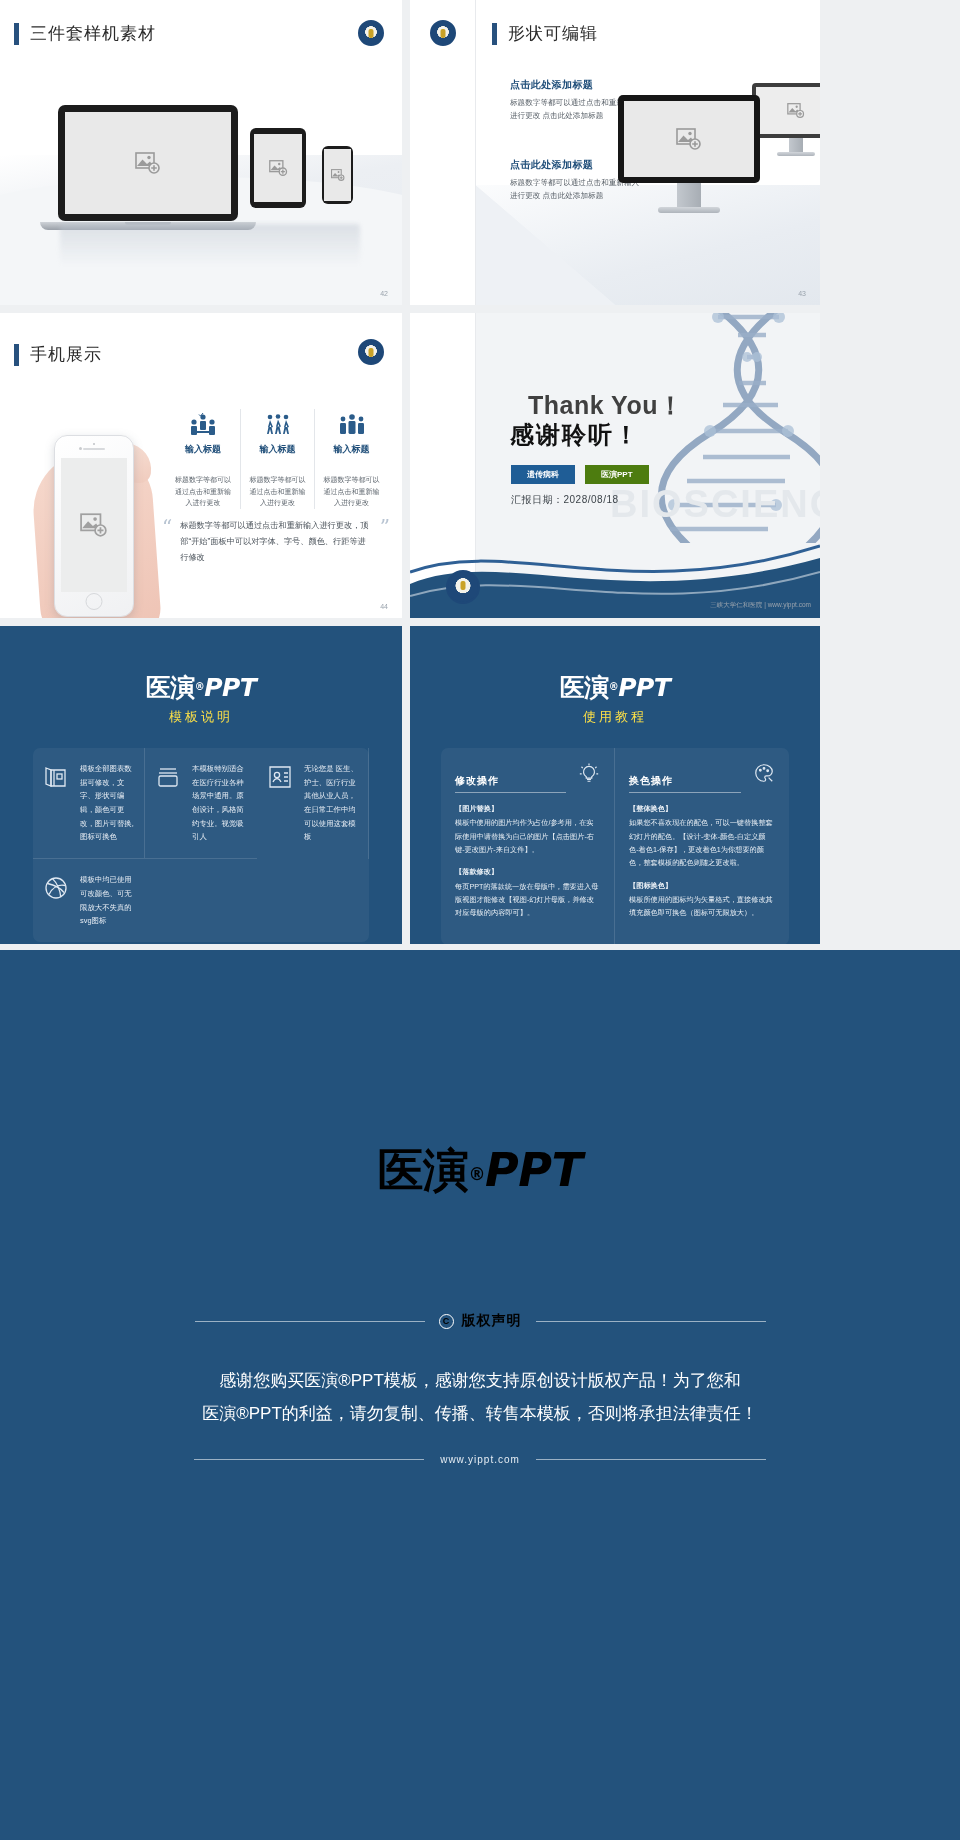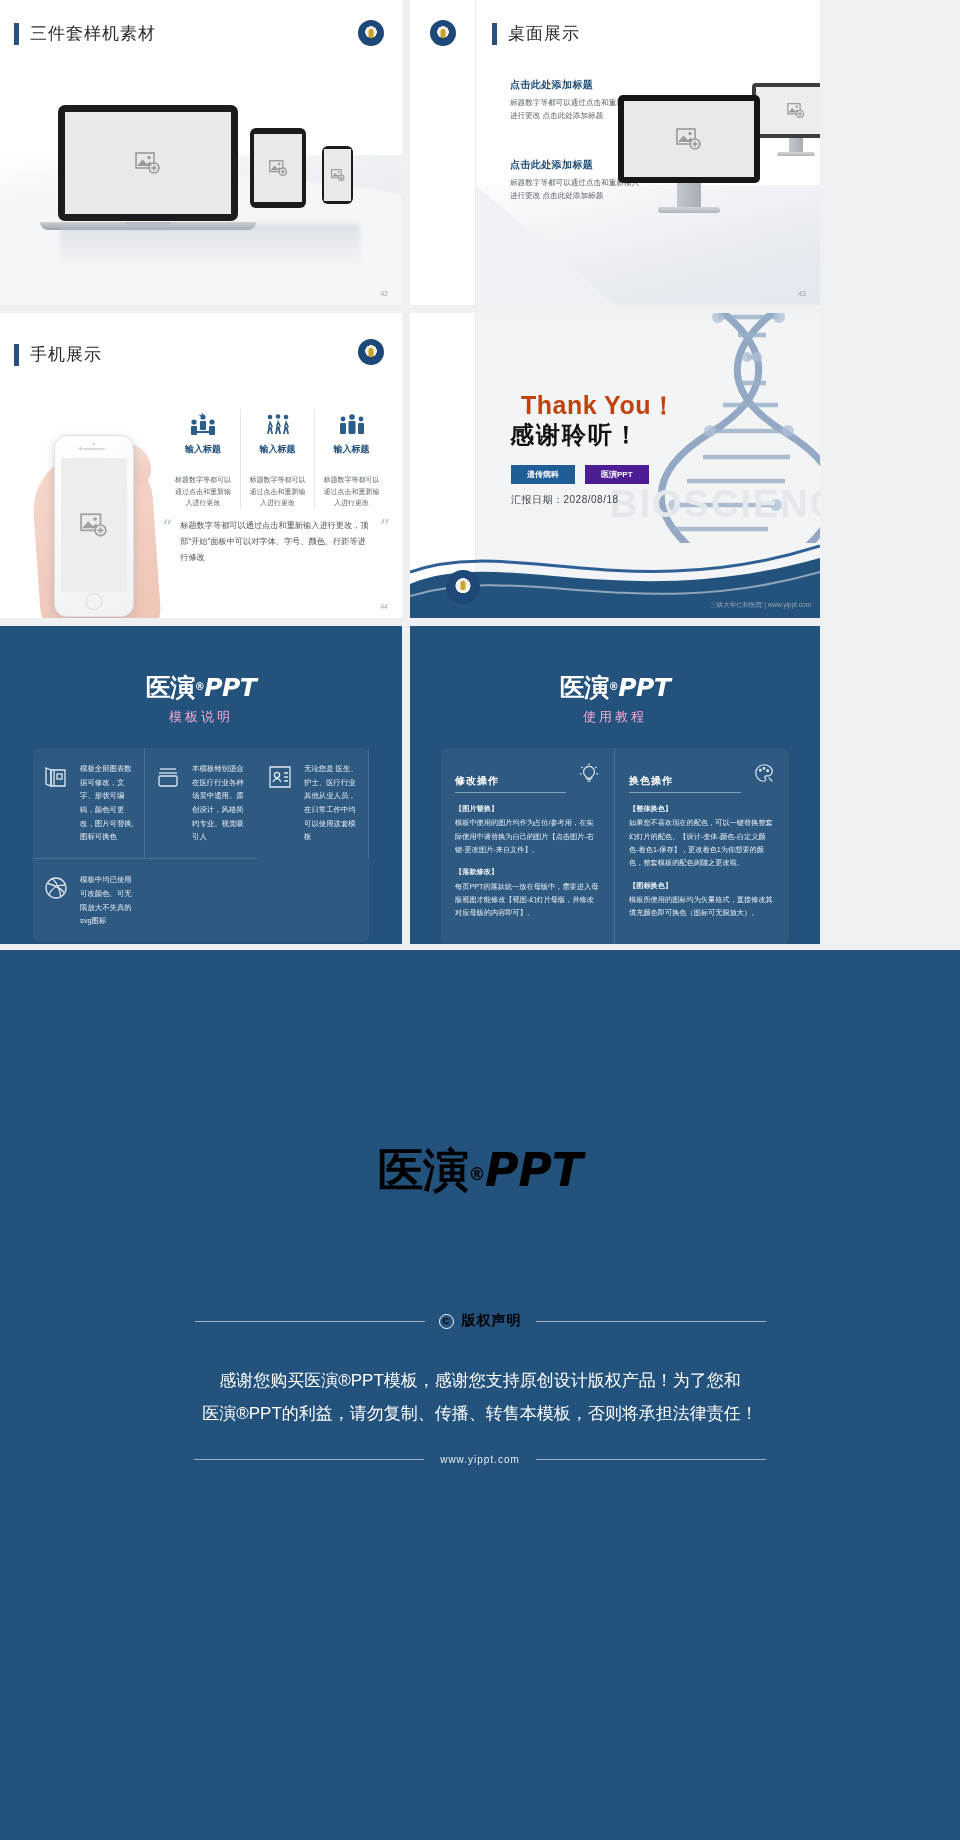--- a/index.html
+++ b/index.html
@@ -131,43 +131,43 @@
   .quote{position:absolute;left:162px;top:205px;width:228px;display:flex;gap:8px;}
   .qmark{font-size:20px;color:#b8c4d2;font-family:"DejaVu Serif",serif;line-height:.9;}
   .qmark.r{align-self:flex-start;}
   .qtxt{font-size:8.2px;color:#4a525a;line-height:1.95;flex:1;}
 
   
   #s4 { left:410px; top:313px; width:410px; height:305px; background:#f2f4f6;}
   .s4-left{position:absolute;left:0;top:0;bottom:0;width:66px;background:#fff;border-right:1px solid #e8eaed;}
   .dna{position:absolute;right:0;top:0;width:230px;height:230px;opacity:.95;}
   .biotxt{position:absolute;left:200px;top:170px;font-size:38px;font-weight:bold;color:#e4e8ec;letter-spacing:2px;}
-  .ty-en{position:absolute;left:111px;top:76px;font-size:25px;font-weight:bold;color:#c2410c;letter-spacing:.5px;}
+  .ty-en{position:absolute;left:118px;top:76px;font-size:25px;font-weight:bold;color:#404040;letter-spacing:.5px;}
   .ty-cn{position:absolute;left:100px;top:106px;font-size:24px;font-weight:bold;color:#111;letter-spacing:2px;}
   .tags{position:absolute;left:101px;top:152px;display:flex;gap:10px;}
   .tag{font-size:8px;font-weight:bold;color:#fff;padding:4px 16px;}
   .tag.blue{background:#1f5d96;}
-  .tag.gray{background:#4c1d95;}
+  .tag.gray{background:#4d7c0f;}
   .rdate{position:absolute;left:101px;top:180px;font-size:10px;color:#3c4349;letter-spacing:.5px;}
   .wave{position:absolute;left:0;right:0;bottom:0;height:90px;}
   .s4-crest{position:absolute;left:36px;bottom:14px;width:34px;height:34px;}
   .s4-foot{position:absolute;right:9px;bottom:8px;font-size:6.5px;color:#9aa3ad;}
 
   
   .blue{background:#23527c;color:#fff;}
   #s5{left:0;top:626px;width:402px;height:318px;}
   #s6{left:410px;top:626px;width:410px;height:318px;}
   .logo-ppt{
     text-align:center; font-family:"DejaVu Sans","Liberation Sans",sans-serif;
     font-weight:bold; letter-spacing:-.5px;
   }
   .logo-ppt .cn{font-size:25px;}
   .logo-ppt .reg{font-size:10px;vertical-align:super;}
   .logo-ppt .en{font-size:25px;font-style:italic;}
-  .sub-h{text-align:center;font-size:13px;color:#f9a8d4;margin-top:4px;letter-spacing:3px;}
+  .sub-h{text-align:center;font-size:13px;color:#fde047;margin-top:4px;letter-spacing:3px;}
   .card-grid{
     margin:22px auto 0; width:336px; border-radius:7px;
     background:rgba(255,255,255,.05); display:grid; grid-template-columns:1fr 1fr 1fr;
   }
   .cell{padding:14px 10px;display:flex;gap:9px;align-items:flex-start;}
   .cell.tl{border-right:1px solid rgba(255,255,255,.13);border-bottom:1px solid rgba(255,255,255,.13);}
   .cell.tr{border-bottom:1px solid rgba(255,255,255,.13);}
   .cell.bl{border-right:1px solid rgba(255,255,255,.13);}
   .cell .ci{flex:0 0 28px;color:#dfe8f2;padding-top:2px;}
   .cell .ct{font-size:7.4px;line-height:1.85;color:#e8eef5;}
@@ -270,21 +270,21 @@
     <div class="s2-floor"></div>
     <div class="s2-diag"></div>
     <div class="s2-split"></div>
 
     <div class="crest" style="left:20px; top:20px;">
       <div class="inner"></div>
     </div>
 
     <div class="title-row" style="left:82px; top:22px;">
       <span class="title-bar"></span>
-      <span class="title-txt">桌面展示</span>
+      <span class="title-txt">形状可编辑</span>
     </div>
 
     <div class="s2-textblk" style="top:78px; left:100px;">
       <div class="s2-h">点击此处添加标题</div>
       <div class="s2-p">标题数字等都可以通过点击和重新输入进行更改 点击此处添加标题</div>
     </div>
 
     <div class="s2-textblk" style="top:158px; left:100px;">
       <div class="s2-h">点击此处添加标题</div>
       <div class="s2-p">标题数字等都可以通过点击和重新输入进行更改 点击此处添加标题</div>

